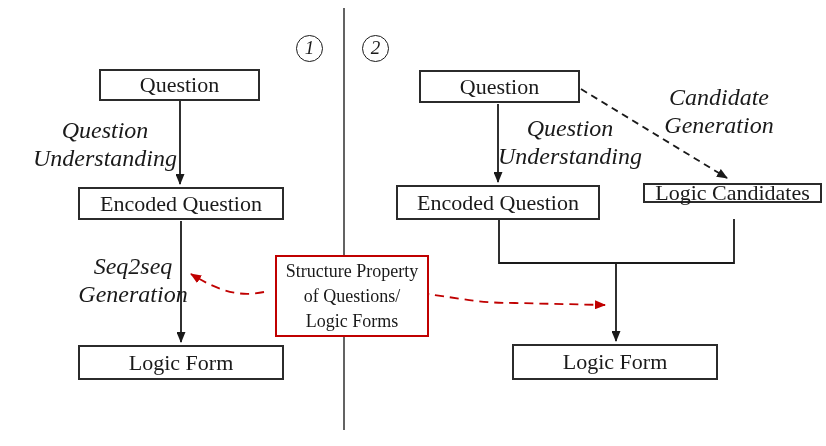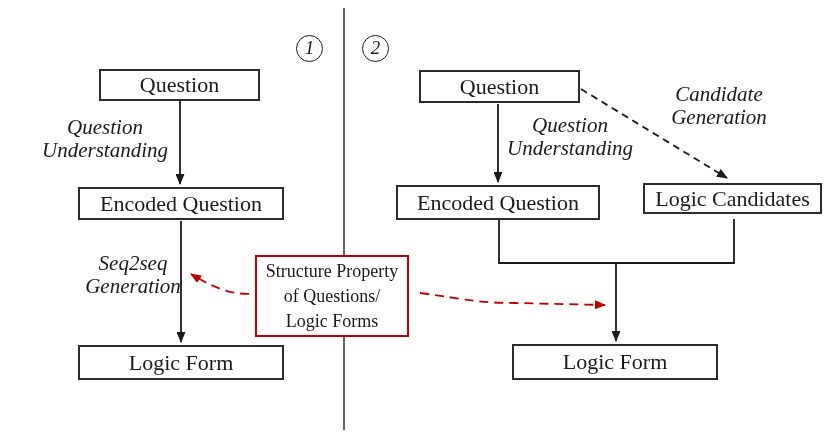--- a/index.html
+++ b/index.html
@@ -13,44 +13,44 @@
   }
   #wires{position:absolute;left:0;top:0;z-index:1;}
   .box{
     position:absolute;box-sizing:border-box;z-index:2;
     background:#fff;border:2px solid #2b2b2b;
     display:flex;align-items:center;justify-content:center;
     font-size:22px;line-height:1;white-space:nowrap;
   }
   .lbl{
     position:absolute;z-index:2;
-    font-style:italic;font-size:21px;line-height:23px;
+    font-style:italic;font-size:24px;line-height:28px;
     text-align:center;white-space:pre-line;
   }
   .badge{
     position:absolute;box-sizing:border-box;z-index:2;
     width:27px;height:27px;border-radius:50%;
     border:1.6px solid #1a1a1a;background:#fff;
     display:flex;align-items:center;justify-content:center;
     font-style:italic;font-size:19px;padding-bottom:1px;
   }
   .note{
     position:absolute;box-sizing:border-box;z-index:3;
-    left:255px;top:255px;width:154px;height:82px;
+    left:275px;top:255px;width:154px;height:82px;
     background:#fff;border:2px solid #c00000;
     display:flex;align-items:center;justify-content:center;
     text-align:center;font-size:18px;line-height:25px;white-space:pre-line;
   }
   
   .p1-question{left:99px;top:69px;width:161px;height:32px;}
   .p1-encoded{left:78px;top:187px;width:206px;height:33px;}
   .p1-logic{left:78px;top:345px;width:206px;height:35px;}
   .p2-question{left:419px;top:70px;width:161px;height:33px;}
   .p2-encoded{left:396px;top:185px;width:204px;height:35px;}
-  .p2-candidates{left:643px;top:183px;width:179px;height:31px;}
+  .p2-candidates{left:643px;top:183px;width:179px;height:20px;}
   .p2-logic{left:512px;top:344px;width:206px;height:36px;}
   
   .p1-qu{left:25px;top:116px;width:160px;}
   .p1-s2s{left:53px;top:252px;width:160px;}
   .p2-qu{left:490px;top:114px;width:160px;}
   .p2-cg{left:639px;top:83px;width:160px;}
   .p2-fbr{left:607px;top:275px;width:160px;}
   .badge-1{left:296px;top:35px;}
   .badge-2{left:362px;top:35px;}
 </style>

